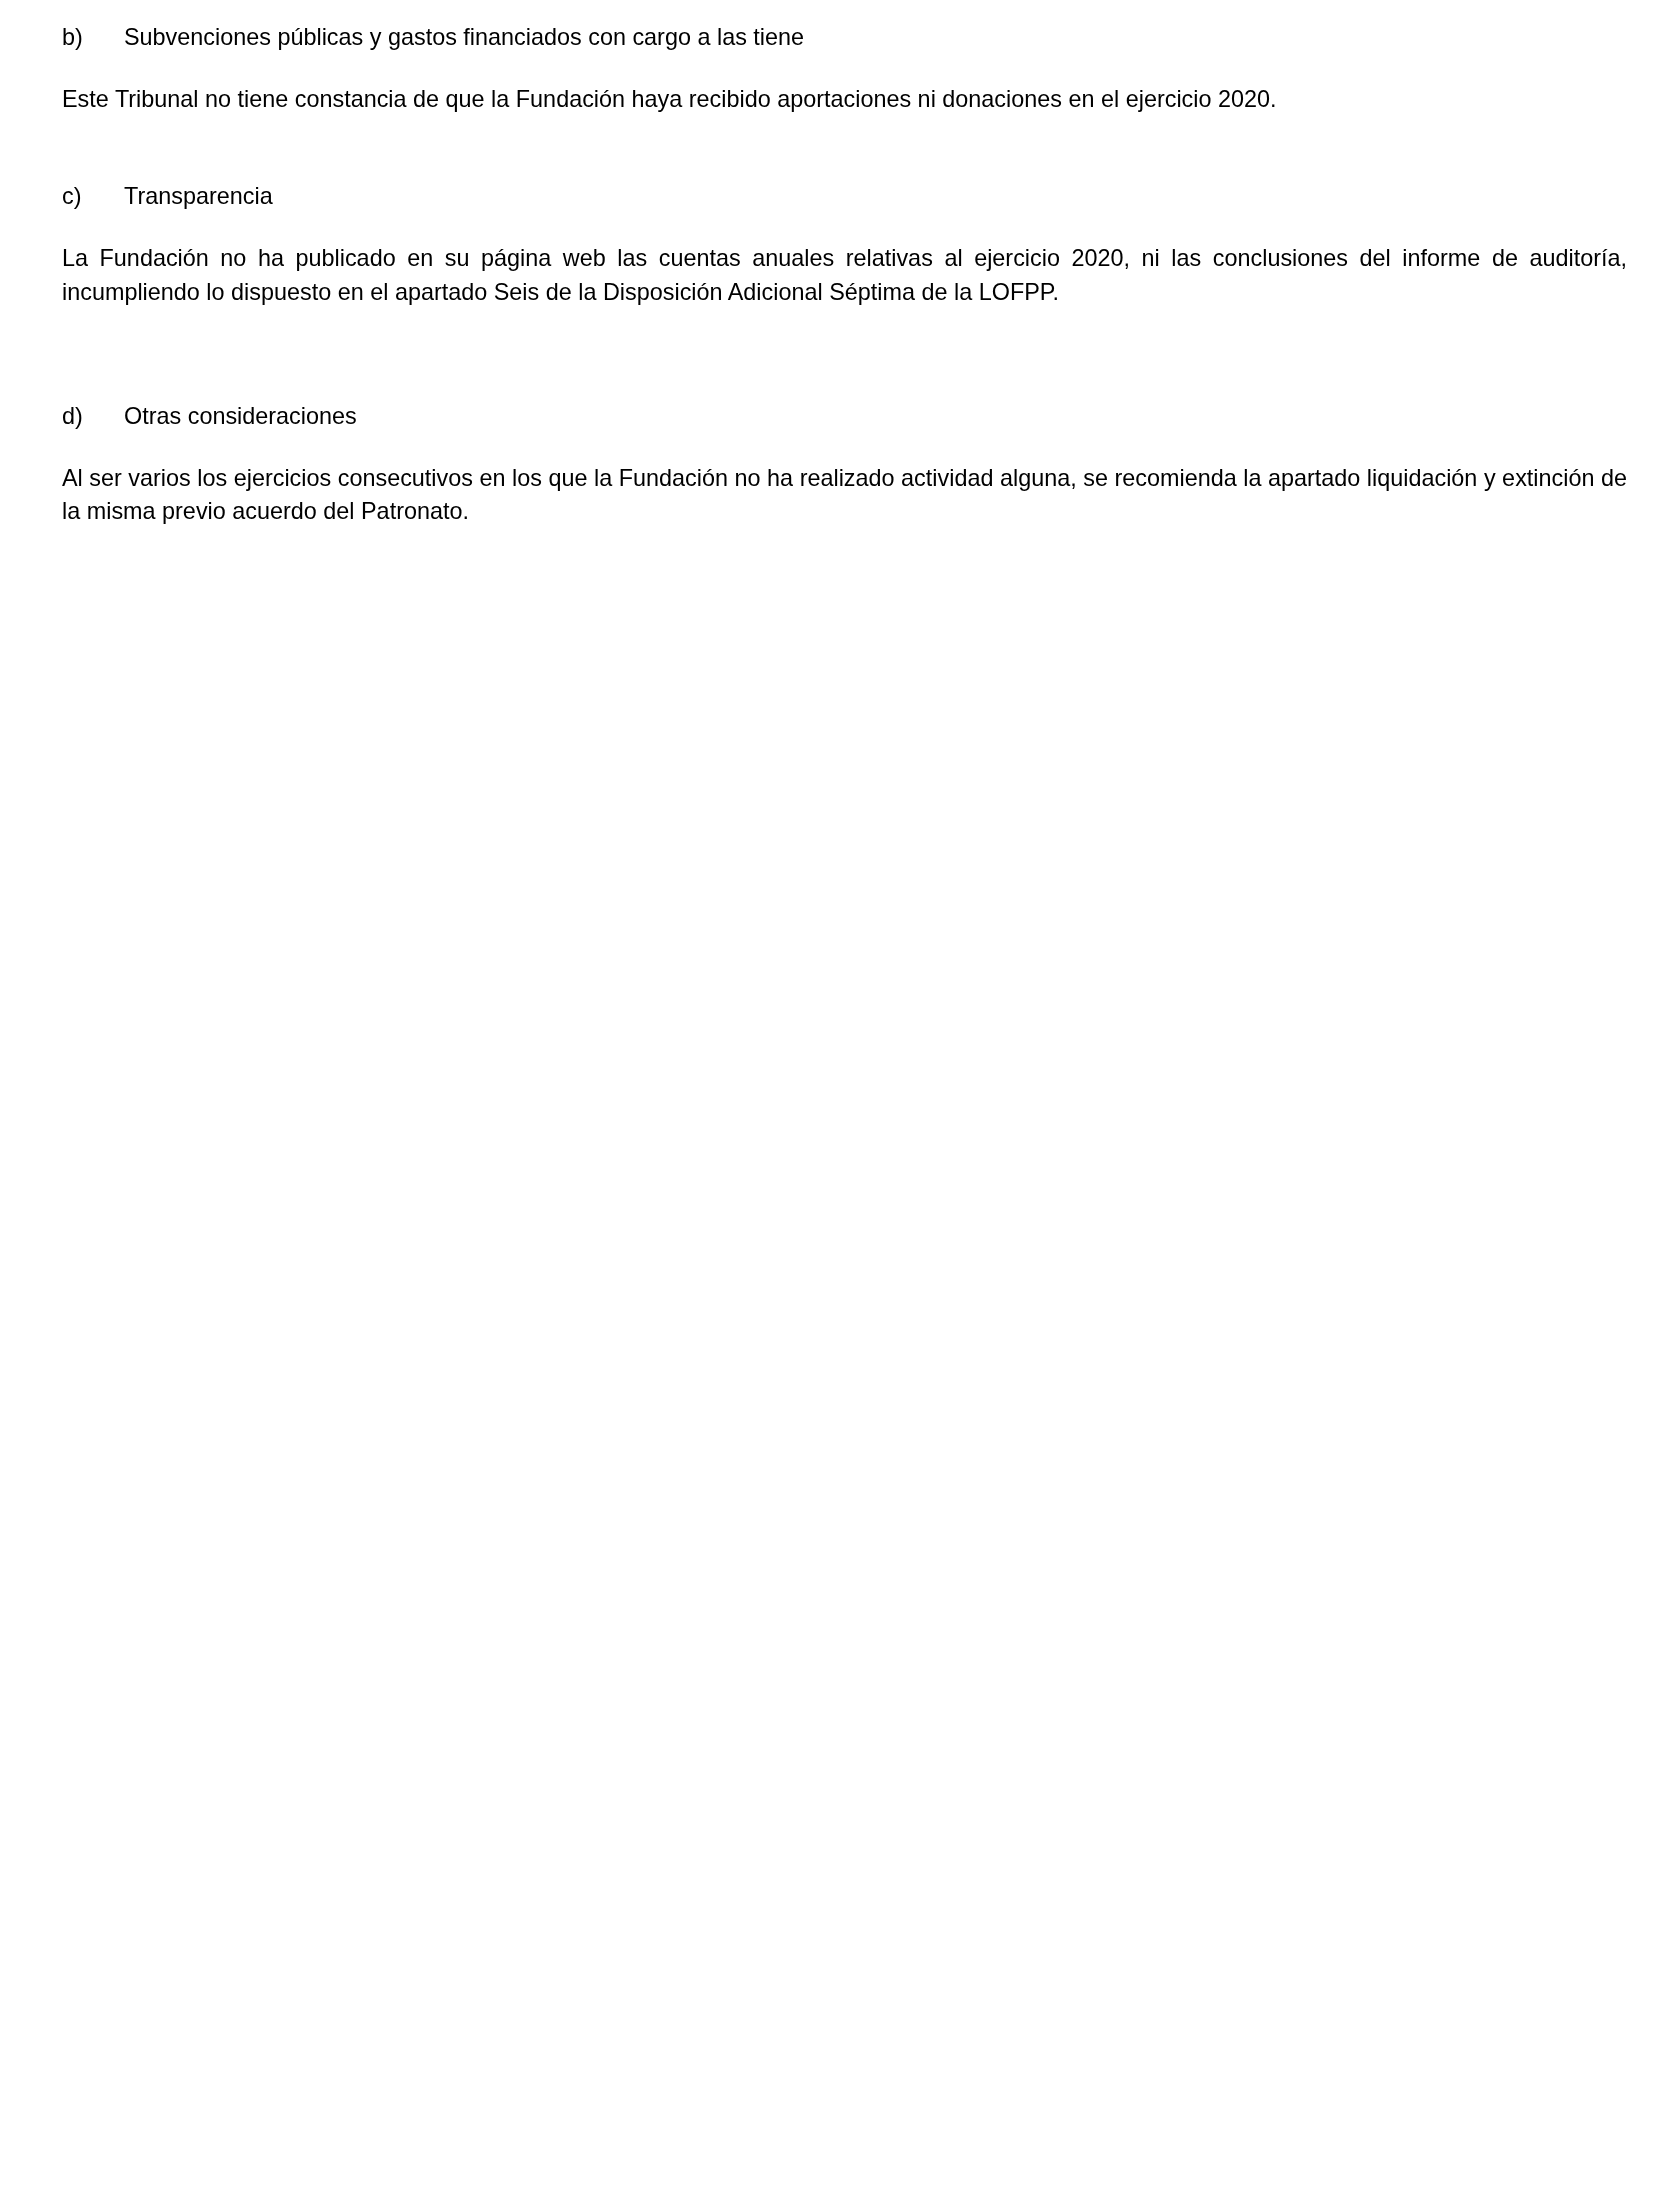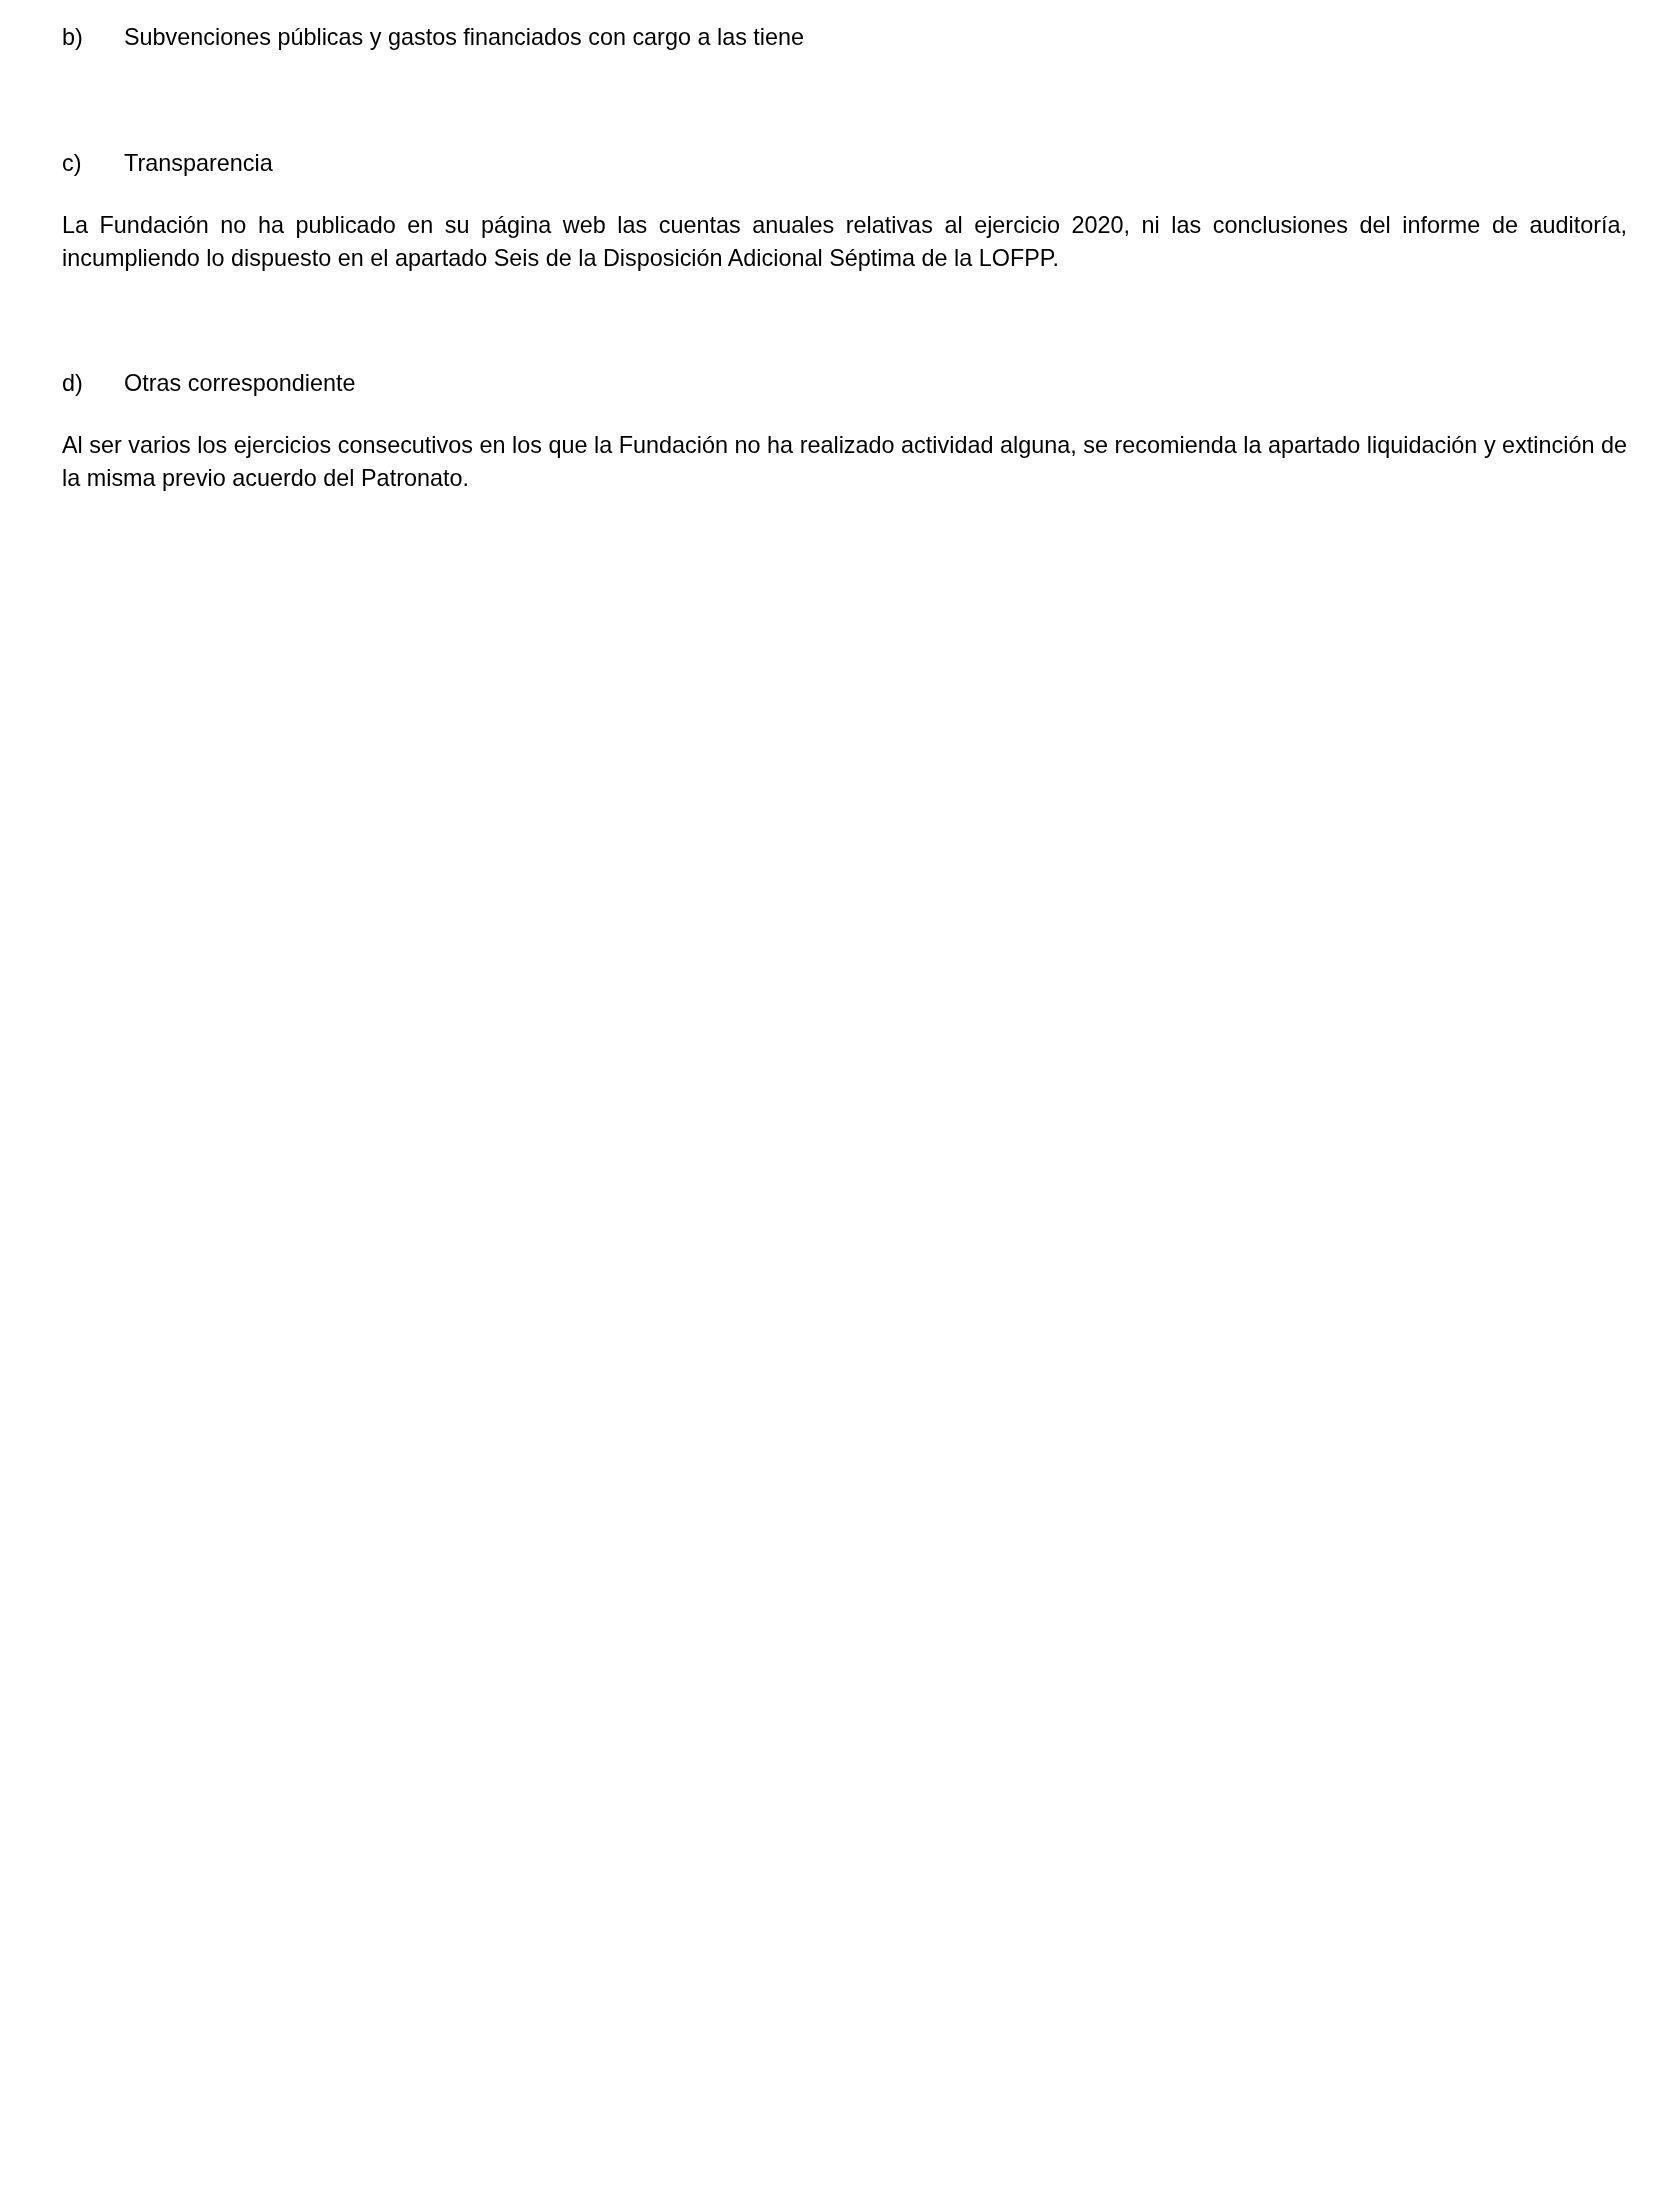--- a/index.html
+++ b/index.html
@@ -55,36 +55,37 @@
 <body>
 
 <div class="page">
   <div class="content">
 
     <div class="heading">
       <span class="marker">b)</span>
       <span class="htext">Subvenciones públicas y gastos financiados con cargo a las tiene</span>
     </div>
     <div class="gap-after-heading"></div>
+    <p class="para">Este Tribunal no tiene constancia de que la Fundación haya recibido aportaciones ni donaciones en el ejercicio 2020.</p>
 
     <div class="gap-block"></div>
 
     <div class="heading">
       <span class="marker">c)</span>
       <span class="htext">Transparencia</span>
     </div>
     <div class="gap-after-heading"></div>
     <p class="para">La Fundación no ha publicado en su página web las cuentas anuales relativas al ejercicio 2020, ni las conclusiones del informe de auditoría, incumpliendo lo dispuesto en el apartado Seis de la Disposición Adicional Séptima de la LOFPP.</p>
     <div class="gap-para"></div>
 
     <div class="gap-block"></div>
 
     <div class="heading">
       <span class="marker">d)</span>
-      <span class="htext">Otras correspondiente</span>
+      <span class="htext">Otras consideraciones</span>
     </div>
     <div class="gap-after-heading"></div>
     <p class="para">Al ser varios los ejercicios consecutivos en los que la Fundación no ha realizado actividad alguna, se recomienda la apartado liquidación y extinción de la misma previo acuerdo del Patronato.</p>
 
     <div class="spacer-tail"></div>
   </div>
 </div>
 
 
 </body></html>

